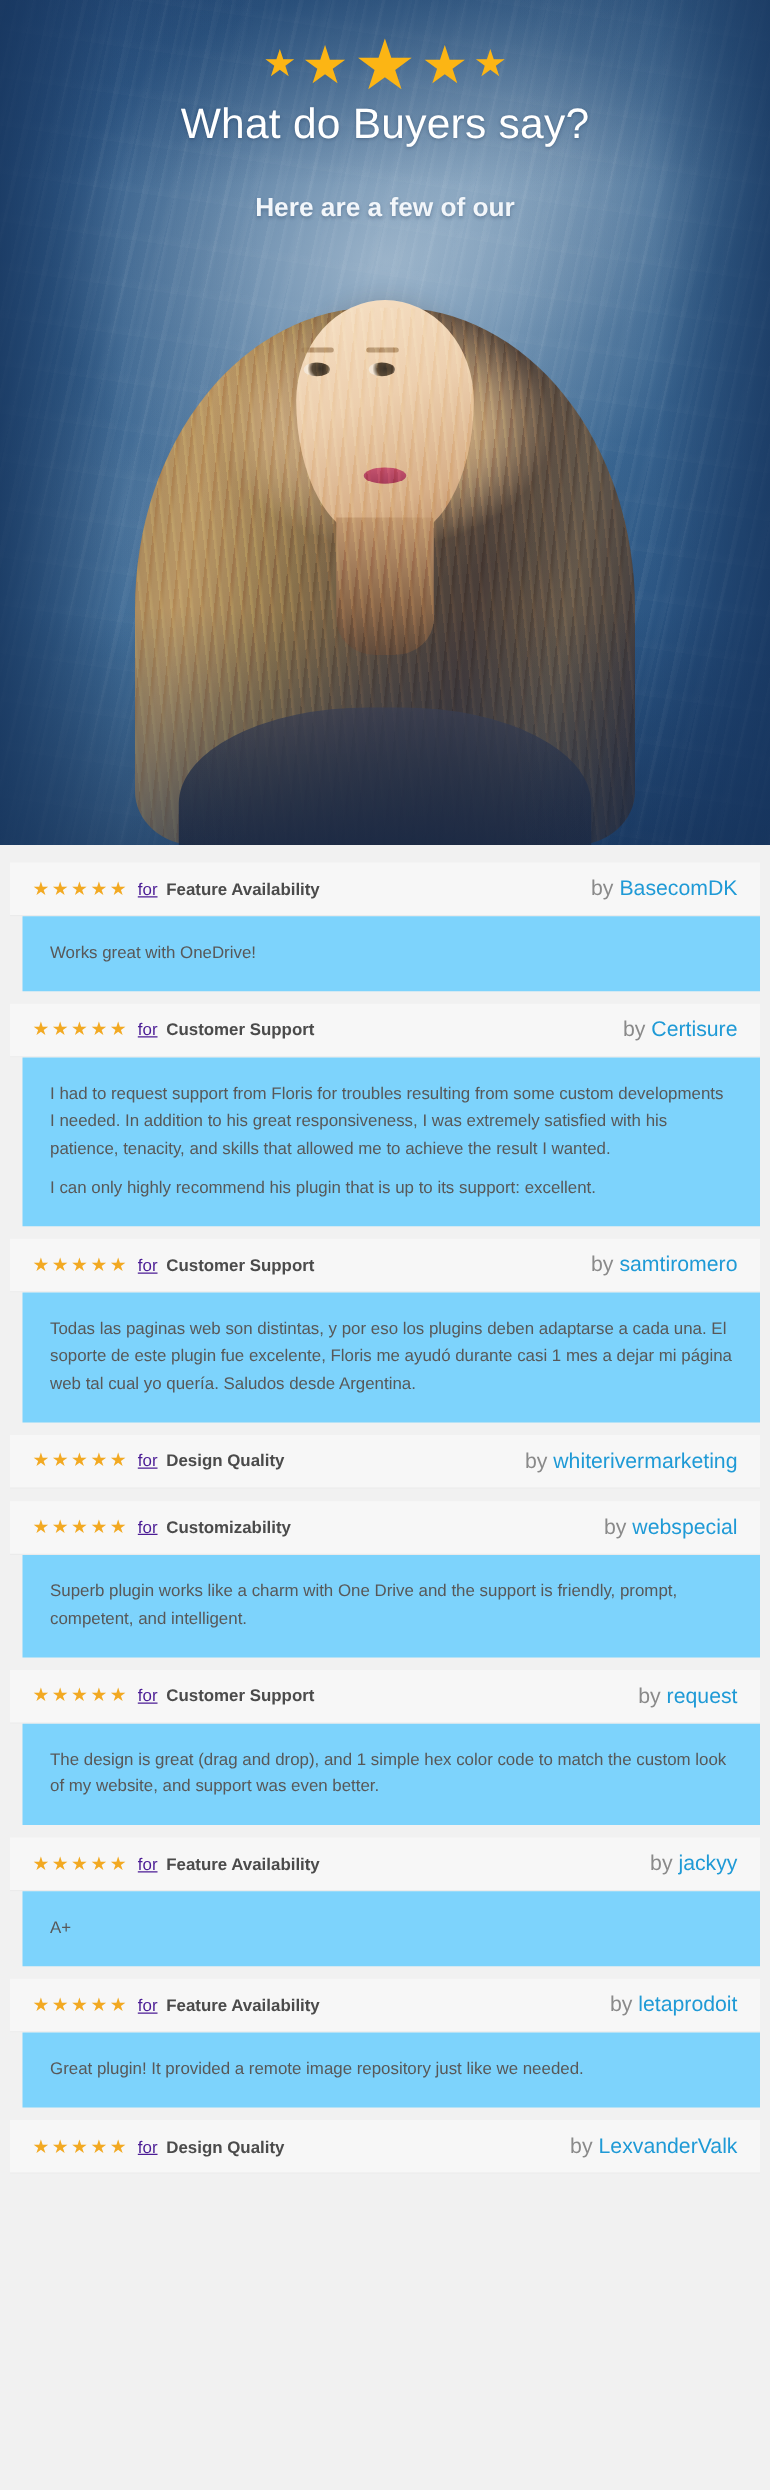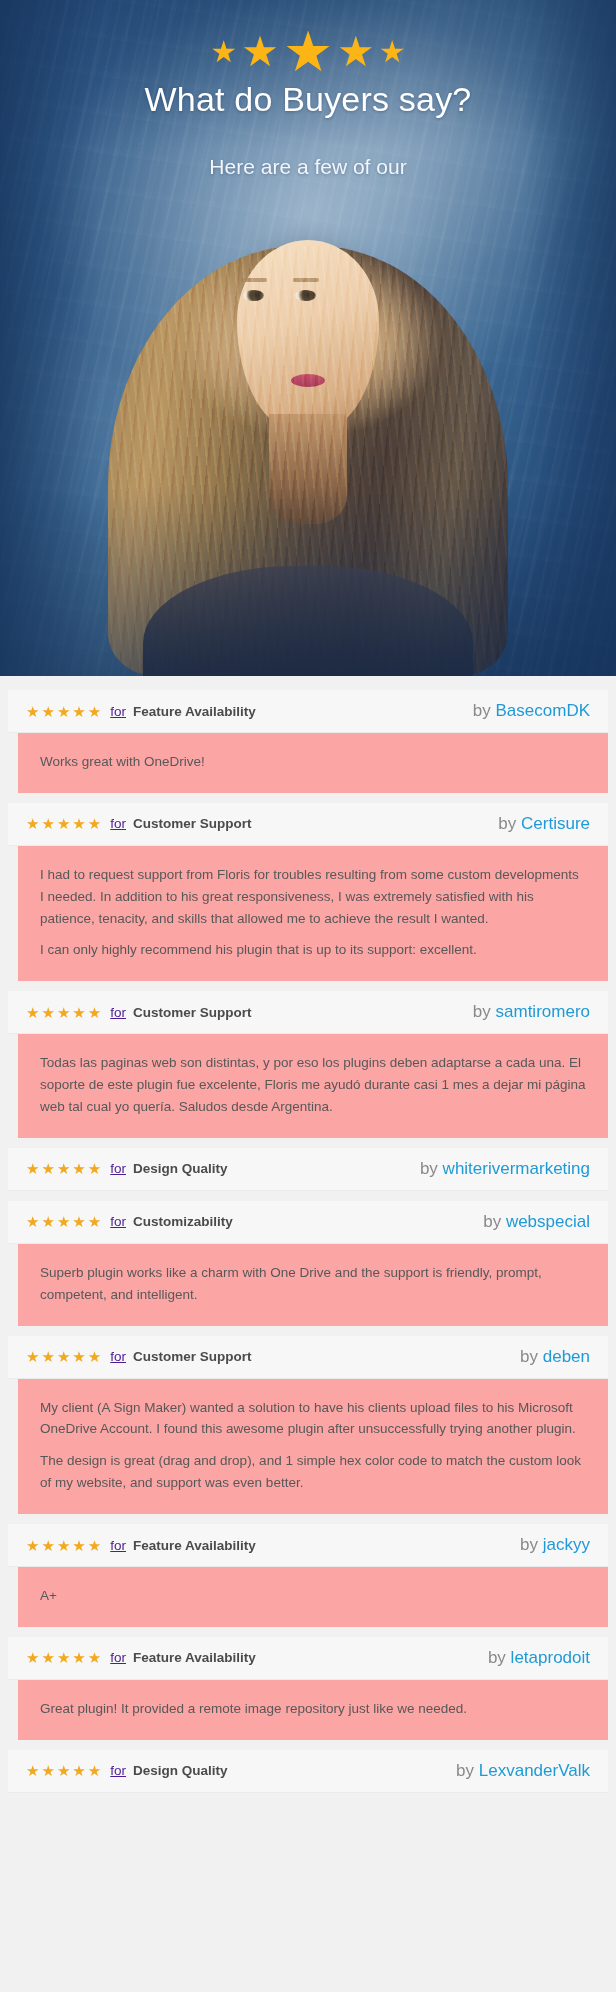--- a/index.html
+++ b/index.html
@@ -154,21 +154,21 @@
     margin-top: 0;
     font-size: 34px;
     font-weight: 400;
     letter-spacing: .2px;
     color: #ffffff;
     text-shadow: 0 1px 3px rgba(18,40,72,0.35);
   }
   .hero-sub {
     margin-top: 32px;
     font-size: 21px;
-    font-weight: 400;
+    font-weight: 700;
     line-height: 1.55;
     color: #f2f6fa;
     text-shadow: 0 1px 3px rgba(18,40,72,0.3);
   }
 
   
   .reviews {
     padding: 4px 0 0 0;
     background: #f1f1f1;
   }
@@ -210,21 +210,21 @@
   .review-head-right {
     font-size: 17px;
     color: #8a8a8a;
     white-space: nowrap;
   }
   .review-head-right .author {
     color: #1f9ad6;
     text-decoration: none;
   }
   .review-body {
-    background: #fca5a5;
+    background: #7dd3fc;
     margin: 0 8px 0 18px;
     padding: 18px 22px 20px 22px;
   }
   .review-body p {
     color: #585858;
     font-size: 13.5px;
     line-height: 1.62;
     margin-bottom: 10px;
   }
   .review-body p:last-child { margin-bottom: 0; }
@@ -331,24 +331,23 @@
           <p>Superb plugin works like a charm with One Drive and the support is friendly, prompt, competent, and intelligent.</p>
         </div>
       </div>
       <div class="review">
         <div class="review-head">
           <div class="review-head-left">
             <span class="stars">★★★★★</span>
             <span class="for-word">for</span>
             <span class="criteria">Customer Support</span>
           </div>
-          <div class="review-head-right"><span>by</span> <a class="author" href="#">deben</a></div>
-        </div>
-        <div class="review-body">
-          <p>My client (A Sign Maker) wanted a solution to have his clients upload files to his Microsoft OneDrive Account. I found this awesome plugin after unsuccessfully trying another plugin.</p>
+          <div class="review-head-right"><span>by</span> <a class="author" href="#">request</a></div>
+        </div>
+        <div class="review-body">
           <p>The design is great (drag and drop), and 1 simple hex color code to match the custom look of my website, and support was even better.</p>
         </div>
       </div>
       <div class="review">
         <div class="review-head">
           <div class="review-head-left">
             <span class="stars">★★★★★</span>
             <span class="for-word">for</span>
             <span class="criteria">Feature Availability</span>
           </div>

